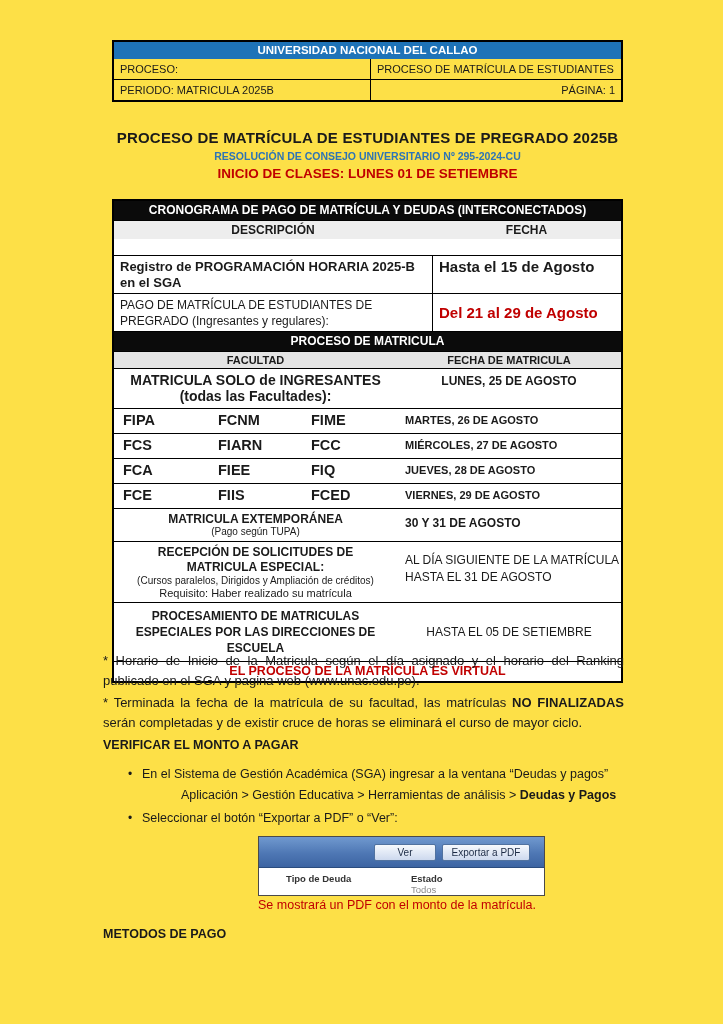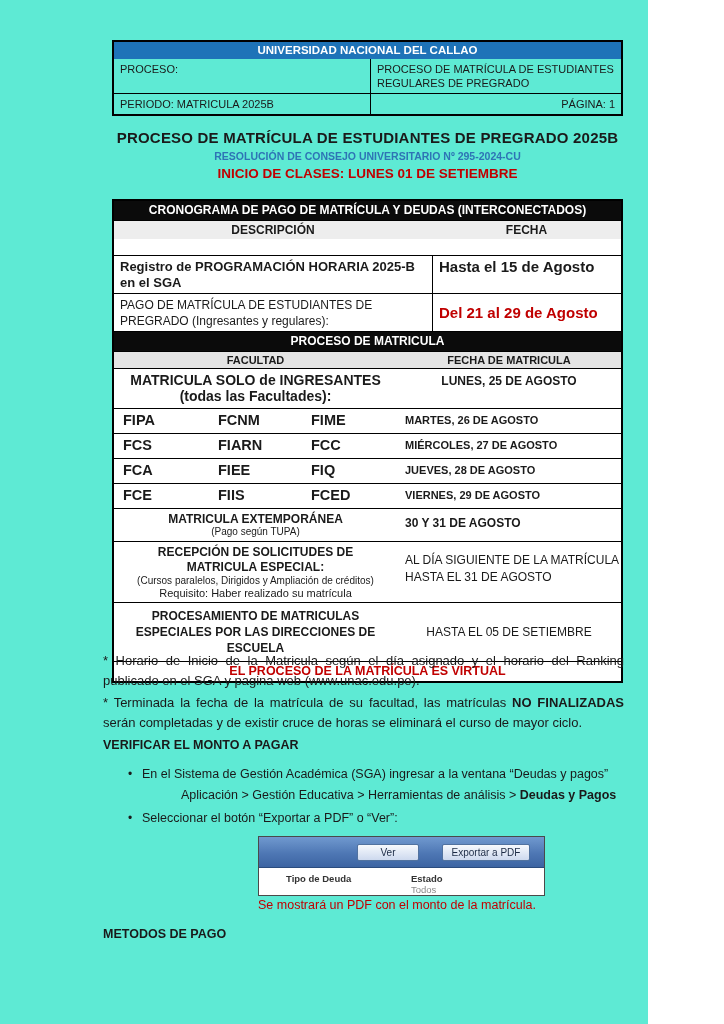--- a/index.html
+++ b/index.html
@@ -1,18 +1,18 @@
 <!DOCTYPE html>
 <html><head>
 <meta charset="utf-8">
 <style>
   * { margin:0; padding:0; box-sizing:border-box; }
   html,body { background:#fff; }
   body { font-family:"Liberation Sans", sans-serif; color:#1a1a1a; }
-  .page { position:relative; width:648px; height:1024px; background:#5eead4; overflow:hidden; }
+  .page { position:relative; width:723px; height:1024px; background:#fde047; overflow:hidden; }
 
   
   .top-table { position:absolute; left:112px; top:40px; width:511px; border:2px solid #000; }
   .tt-row { display:grid; grid-template-columns:256px 1fr; }
   .tt-row + .tt-row { border-top:1px solid #000; }
   .tt-univ { background:#1E73B8; color:#fff; font-weight:bold; font-size:11.5px; text-align:center; padding:2px 0 3px; }
   .tt-cell { padding:3px 6px; font-size:11px; line-height:14px; }
   .tt-cell.rcol { border-left:1px solid #000; }
   .tt-right { text-align:right; }
 
@@ -58,21 +58,21 @@
   .note-p + .note-p { margin-top:3px; }
   .verify-h { position:absolute; left:103px; top:738px; font-size:12.5px; font-weight:bold; }
   .bullets { position:absolute; left:103px; top:766px; width:521px; font-size:12.5px; line-height:16px; }
   .b-item { display:flex; margin-bottom:5px; }
   .b-dot { width:14px; margin-left:25px; font-size:12px; }
   .b-sub { margin:1px 0 7px 78px; }
   b.inline { font-weight:bold; }
 
   
   .sga { position:absolute; left:258px; top:836px; width:287px; border:1px solid #4a4a4a; background:#fff; }
-  .sga-toolbar { height:31px; background:linear-gradient(#7099cf 0%, #4e77b4 55%, #3c64a2 100%); border-bottom:1px solid #2a4c7e; display:flex; align-items:center; justify-content:flex-end; gap:23px; padding-right:14px; }
+  .sga-toolbar { height:31px; background:linear-gradient(#7099cf 0%, #4e77b4 55%, #3c64a2 100%); border-bottom:1px solid #2a4c7e; display:flex; align-items:center; justify-content:flex-end; gap:6px; padding-right:14px; }
   .sga-btn { font-family:"Liberation Sans",sans-serif; font-size:10px; color:#1c2b45; background:linear-gradient(#f6f9fd, #cdd9ee); border:1px solid #51729f; border-radius:2px; height:17px; line-height:15px; text-align:center; cursor:pointer; }
   .btn-ver { width:62px; }
   .btn-export { width:88px; }
   .sga-body { position:relative; height:27px; background:#fff; font-size:9.5px; }
   .sga-lbl { position:absolute; font-weight:bold; color:#333; }
   .lbl-tipo { left:27px; top:5px; }
   .lbl-estado { left:152px; top:5px; }
   .lbl-todos { position:absolute; left:152px; top:16px; color:#8a8a8a; }
 
   .pdf-caption { position:absolute; left:258px; top:898px; color:#C00000; font-size:12.5px; }
@@ -82,21 +82,20 @@
 <body>
 
 <div class="page">
 
   <div class="top-table">
     <div class="tt-univ">UNIVERSIDAD NACIONAL DEL CALLAO</div>
     <div class="tt-row">
       <div class="tt-cell">PROCESO:</div>
       <div class="tt-cell rcol">
         <div>PROCESO DE MATRÍCULA DE ESTUDIANTES</div>
-        <div>REGULARES DE PREGRADO</div>
       </div>
     </div>
     <div class="tt-row">
       <div class="tt-cell">PERIODO: MATRICULA 2025B</div>
       <div class="tt-cell rcol tt-right">PÁGINA: 1</div>
     </div>
   </div>
 
   <div class="title-block">
     <div class="doc-title">PROCESO DE MATRÍCULA DE ESTUDIANTES DE PREGRADO  2025B</div>

